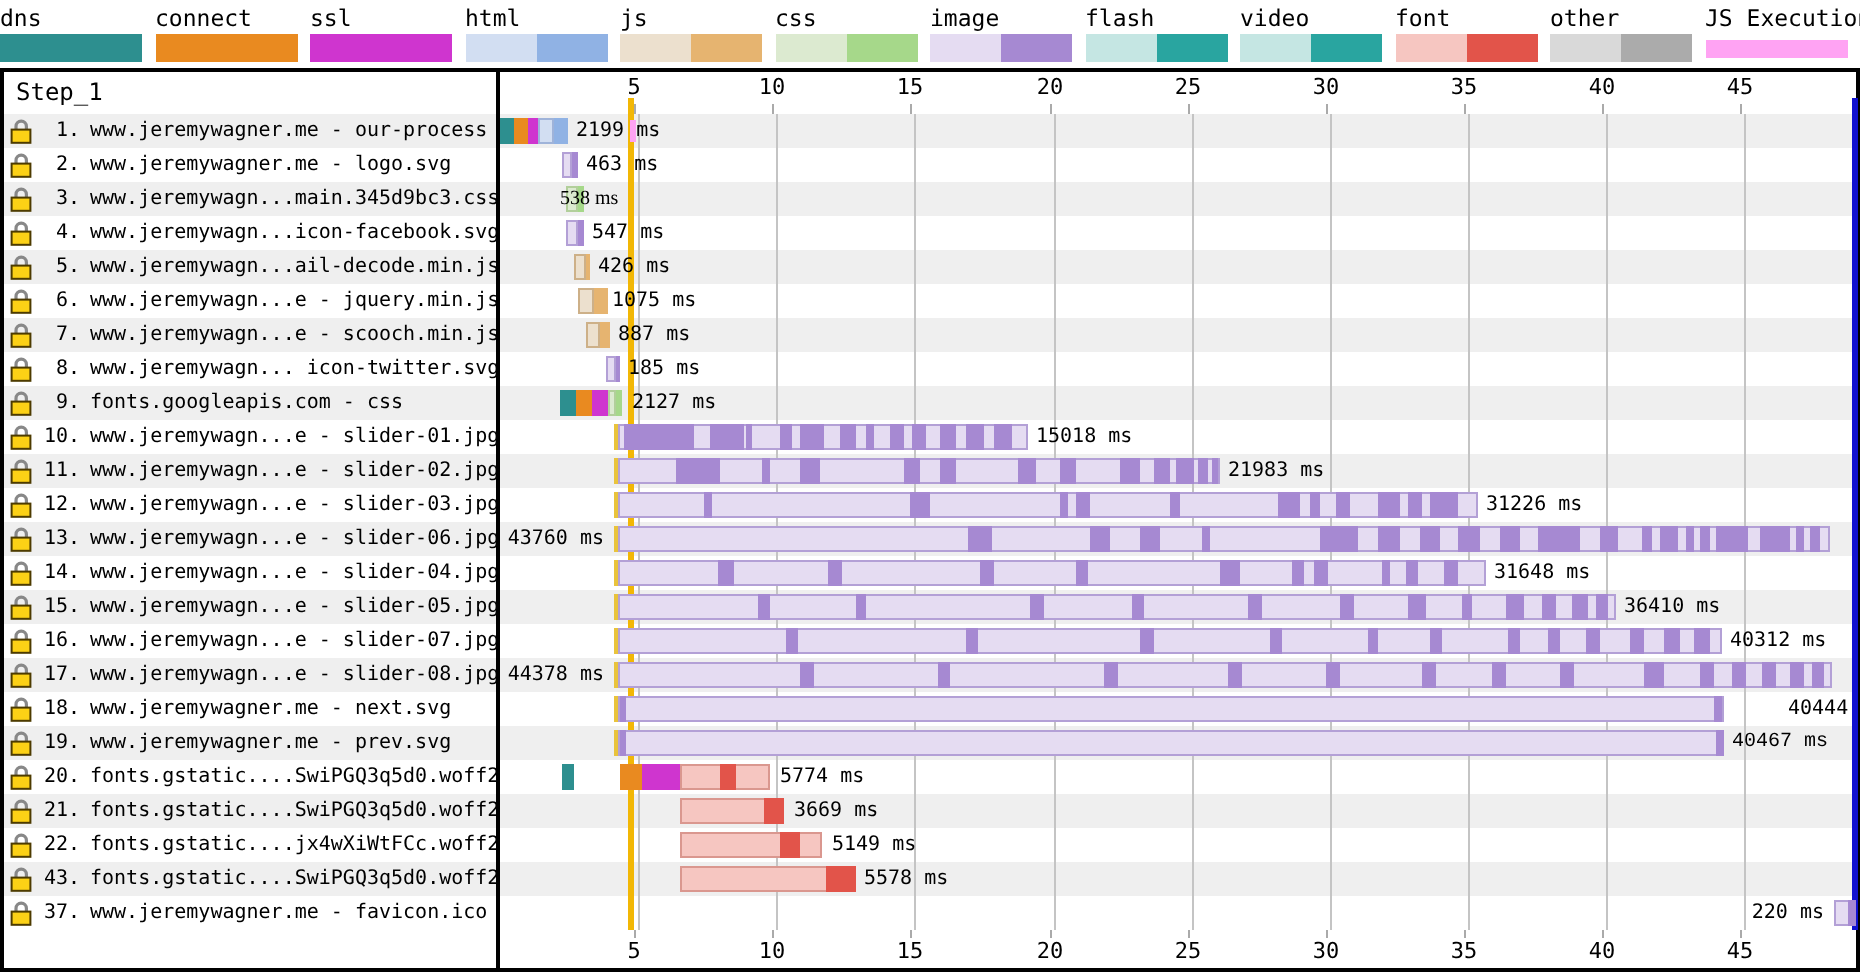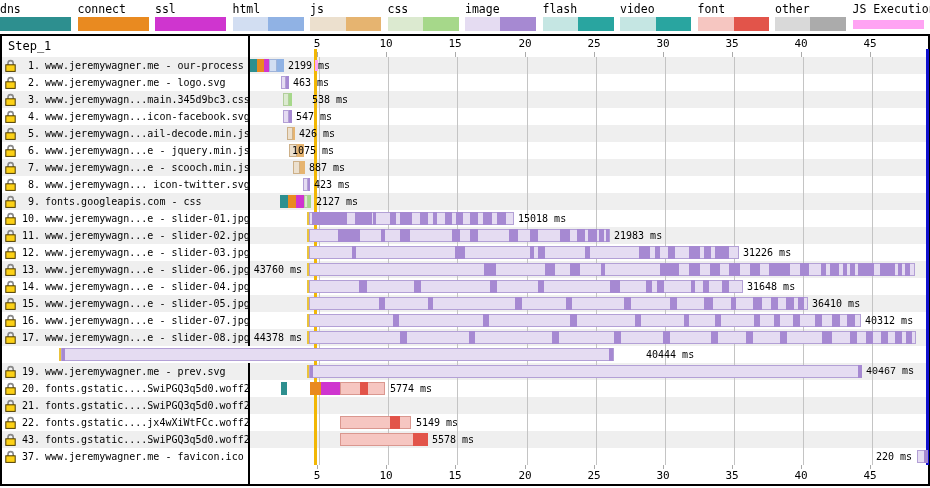--- a/index.html
+++ b/index.html
@@ -152,21 +152,21 @@
             <svg width="11" height="13" class="lock">
               <path d="M3 6 V4.2 a2.6 2.6 0 0 1 5.2 0 V6" fill="none" stroke="#888" stroke-width="1.6"></path>
               <rect x="0.8" y="5.8" width="9.4" height="6.6" fill="#fcd116" stroke="#4d3b00" stroke-width="1"></rect>
             </svg>
             <span class="rnum">3.</span>
             <span class="rurl">www.jeremywagn...main.345d9bc3.css</span>
           </div>
           <div class="bcell">
             <div class="seg" style="left: 33px; width: 6px; background: rgb(220, 234, 208); border: 1px solid rgb(178, 207, 155);"></div>
             <div class="seg" style="left: 39px; width: 3px; background: rgb(166, 216, 138);"></div>
-            <span class="bar-label" style="left: 62px;">538 ms</span>
+            <span class="bar-label" style="left: 30px; font-family: Liberation Serif, serif;">538 ms</span>
           </div>
         </div>
         <div class="row">
           <div class="lcell">
             <svg width="11" height="13" class="lock">
               <path d="M3 6 V4.2 a2.6 2.6 0 0 1 5.2 0 V6" fill="none" stroke="#888" stroke-width="1.6"></path>
               <rect x="0.8" y="5.8" width="9.4" height="6.6" fill="#fcd116" stroke="#4d3b00" stroke-width="1"></rect>
             </svg>
             <span class="rnum">4.</span>
             <span class="rurl">www.jeremywagn...icon-facebook.svg</span>
@@ -197,21 +197,21 @@
             <svg width="11" height="13" class="lock">
               <path d="M3 6 V4.2 a2.6 2.6 0 0 1 5.2 0 V6" fill="none" stroke="#888" stroke-width="1.6"></path>
               <rect x="0.8" y="5.8" width="9.4" height="6.6" fill="#fcd116" stroke="#4d3b00" stroke-width="1"></rect>
             </svg>
             <span class="rnum">6.</span>
             <span class="rurl">www.jeremywagn...e - jquery.min.js</span>
           </div>
           <div class="bcell">
             <div class="seg" style="left: 39px; width: 8px; background: rgb(236, 224, 206); border: 1px solid rgb(205, 176, 136);"></div>
             <div class="seg" style="left: 47px; width: 7px; background: rgb(230, 180, 112);"></div>
-            <span class="bar-label" style="left: 42px;">1075 ms</span>
+            <span class="bar-label" style="left: 56px;">1075 ms</span>
           </div>
         </div>
         <div class="row shade">
           <div class="lcell">
             <svg width="11" height="13" class="lock">
               <path d="M3 6 V4.2 a2.6 2.6 0 0 1 5.2 0 V6" fill="none" stroke="#888" stroke-width="1.6"></path>
               <rect x="0.8" y="5.8" width="9.4" height="6.6" fill="#fcd116" stroke="#4d3b00" stroke-width="1"></rect>
             </svg>
             <span class="rnum">7.</span>
             <span class="rurl">www.jeremywagn...e - scooch.min.js</span>
@@ -227,21 +227,21 @@
             <svg width="11" height="13" class="lock">
               <path d="M3 6 V4.2 a2.6 2.6 0 0 1 5.2 0 V6" fill="none" stroke="#888" stroke-width="1.6"></path>
               <rect x="0.8" y="5.8" width="9.4" height="6.6" fill="#fcd116" stroke="#4d3b00" stroke-width="1"></rect>
             </svg>
             <span class="rnum">8.</span>
             <span class="rurl">www.jeremywagn... icon-twitter.svg</span>
           </div>
           <div class="bcell">
             <div class="seg" style="left: 53px; width: 5px; background: rgb(229, 220, 242); border: 1px solid rgb(179, 160, 214);"></div>
             <div class="seg" style="left: 58px; width: 2px; background: rgb(166, 137, 210);"></div>
-            <span class="bar-label" style="left: 64px;">423 ms</span>
+            <span class="bar-label" style="left: 64px;">185 ms</span>
           </div>
         </div>
         <div class="row shade">
           <div class="lcell">
             <svg width="11" height="13" class="lock">
               <path d="M3 6 V4.2 a2.6 2.6 0 0 1 5.2 0 V6" fill="none" stroke="#888" stroke-width="1.6"></path>
               <rect x="0.8" y="5.8" width="9.4" height="6.6" fill="#fcd116" stroke="#4d3b00" stroke-width="1"></rect>
             </svg>
             <span class="rnum">9.</span>
             <span class="rurl">fonts.googleapis.com - css</span>
@@ -471,20 +471,28 @@
             <div class="seg" style="left: 572px; width: 10px; background: rgb(166, 137, 210);"></div>
             <div class="seg" style="left: 600px; width: 7px; background: rgb(166, 137, 210);"></div>
             <div class="seg" style="left: 616px; width: 7px; background: rgb(166, 137, 210);"></div>
             <div class="seg" style="left: 631px; width: 7px; background: rgb(166, 137, 210);"></div>
             <div class="seg" style="left: 645px; width: 7px; background: rgb(166, 137, 210);"></div>
             <div class="seg" style="left: 656px; width: 6px; background: rgb(166, 137, 210);"></div>
             <span class="bar-label" style="right: 626px;">44378 ms</span>
           </div>
         </div>
         <div class="row">
+          <div class="lcell">
+            <svg width="11" height="13" class="lock">
+              <path d="M3 6 V4.2 a2.6 2.6 0 0 1 5.2 0 V6" fill="none" stroke="#888" stroke-width="1.6"></path>
+              <rect x="0.8" y="5.8" width="9.4" height="6.6" fill="#fcd116" stroke="#4d3b00" stroke-width="1"></rect>
+            </svg>
+            <span class="rnum">18.</span>
+            <span class="rurl">www.jeremywagner.me - next.svg</span>
+          </div>
           <div class="bcell">
             <div class="seg" style="left: 57px; width: 2px; background: rgb(233, 195, 60);"></div>
             <div class="seg" style="left: 59px; width: 553px; background: rgb(229, 220, 242); border: 1px solid rgb(179, 160, 214);"></div>
             <div class="seg" style="left: 60px; width: 3px; background: rgb(166, 137, 210);"></div>
             <div class="seg" style="left: 607px; width: 4px; background: rgb(166, 137, 210);"></div>
             <span class="bar-label" style="left: 644px;">40444 ms</span>
           </div>
         </div>
         <div class="row shade">
           <div class="lcell">
@@ -522,20 +530,25 @@
           </div>
         </div>
         <div class="row shade">
           <div class="lcell">
             <svg width="11" height="13" class="lock">
               <path d="M3 6 V4.2 a2.6 2.6 0 0 1 5.2 0 V6" fill="none" stroke="#888" stroke-width="1.6"></path>
               <rect x="0.8" y="5.8" width="9.4" height="6.6" fill="#fcd116" stroke="#4d3b00" stroke-width="1"></rect>
             </svg>
             <span class="rnum">21.</span>
             <span class="rurl">fonts.gstatic....SwiPGQ3q5d0.woff2</span>
+          </div>
+          <div class="bcell">
+            <div class="seg" style="left: 90px; width: 52px; background: rgb(246, 198, 193); border: 1px solid rgb(218, 151, 143);"></div>
+            <div class="seg" style="left: 132px; width: 10px; background: rgb(226, 84, 74);"></div>
+            <span class="bar-label" style="left: 147px;">3669 ms</span>
           </div>
         </div>
         <div class="row">
           <div class="lcell">
             <svg width="11" height="13" class="lock">
               <path d="M3 6 V4.2 a2.6 2.6 0 0 1 5.2 0 V6" fill="none" stroke="#888" stroke-width="1.6"></path>
               <rect x="0.8" y="5.8" width="9.4" height="6.6" fill="#fcd116" stroke="#4d3b00" stroke-width="1"></rect>
             </svg>
             <span class="rnum">22.</span>
             <span class="rurl">fonts.gstatic....jx4wXiWtFCc.woff2</span>

